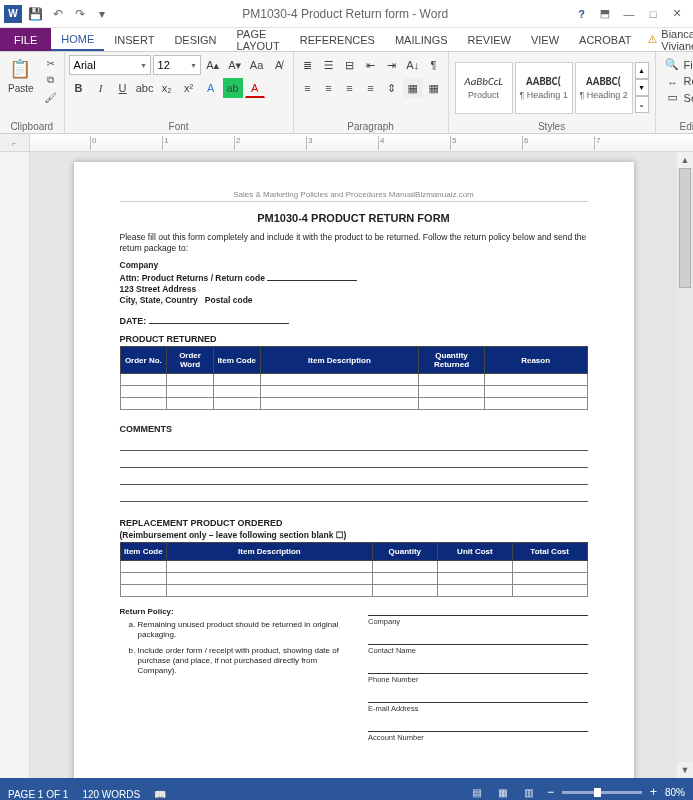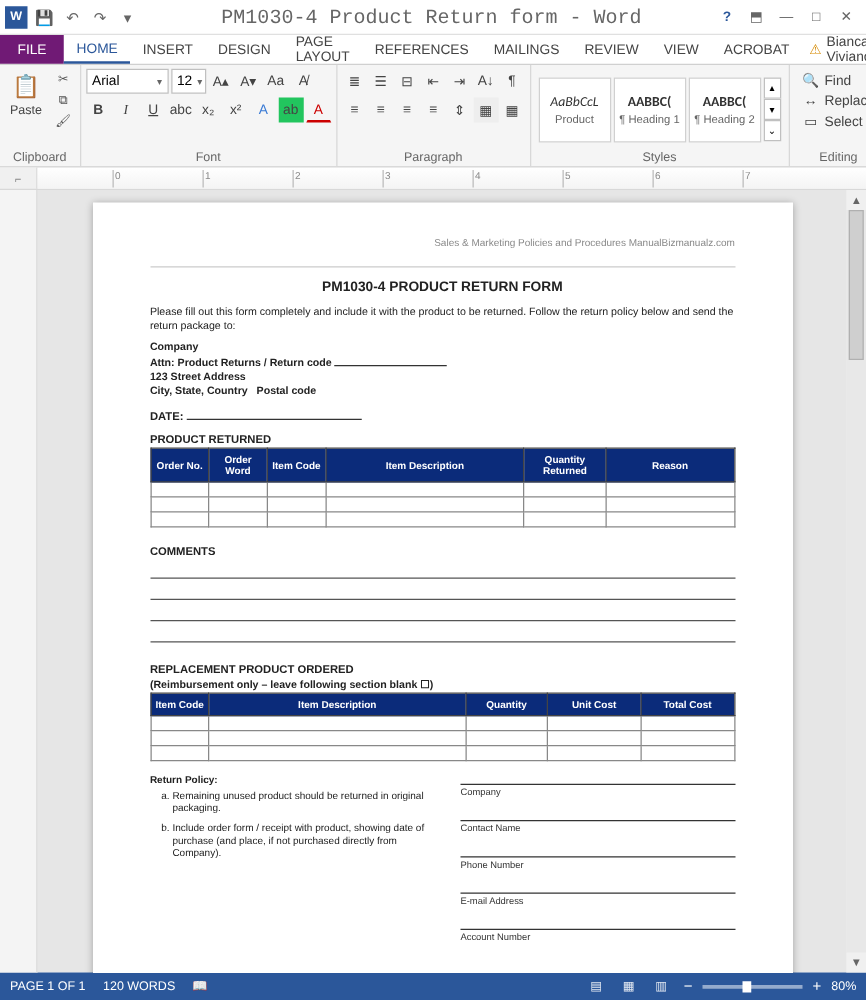--- a/index.html
+++ b/index.html
@@ -3,21 +3,21 @@
 <meta charset="utf-8">
 <style>
 * { box-sizing: border-box; margin: 0; padding: 0; }
 body { font-family: "Segoe UI", Tahoma, sans-serif; font-size: 11px; background: #fff; width: 693px; height: 800px; overflow: hidden; }
 
 
 .titlebar { height: 28px; background: #fff; display: flex; align-items: center; padding: 0 4px; border-bottom: 1px solid #e0e0e0; }
 .titlebar .word-icon { width: 18px; height: 18px; background: #2b579a; color: #fff; font-size: 10px; font-weight: bold; display: flex; align-items: center; justify-content: center; margin-right: 4px; }
 .qat { display: flex; gap: 2px; }
 .qat-btn { width: 20px; height: 20px; display: flex; align-items: center; justify-content: center; color: #666; font-size: 12px; cursor: pointer; }
-.title { flex: 1; text-align: center; color: #666; font-size: 16px; font-family: Liberation Mono, monospace; }
+.title { flex: 1; text-align: center; color: #666; font-size: 12px; }
 .win-controls { display: flex; gap: 0; align-items: center; }
 .win-btn { width: 24px; height: 20px; display: flex; align-items: center; justify-content: center; color: #666; font-size: 11px; cursor: pointer; }
 .help-q { color: #2b579a; font-weight: bold; margin-right: 8px; }
 
 
 .ribbon-tabs { height: 24px; display: flex; align-items: stretch; background: #fff; border-bottom: 1px solid #d0d0d0; }
 .tab { padding: 0 10px; display: flex; align-items: center; font-size: 11px; color: #444; text-transform: uppercase; cursor: pointer; }
 .tab.file { background: #701a75; color: #fff; padding: 0 14px; }
 .tab.active { border-bottom: 2px solid #2b579a; color: #2b579a; }
 .user-area { margin-left: auto; display: flex; align-items: center; padding: 0 6px; font-size: 11px; color: #444; gap: 4px; }
@@ -30,22 +30,22 @@
 .group-label { text-align: center; font-size: 10px; color: #666; padding-top: 1px; }
 .big-btn { display: flex; flex-direction: column; align-items: center; gap: 2px; padding: 2px 4px; cursor: pointer; }
 .big-btn .icn { width: 24px; height: 24px; display: flex; align-items: center; justify-content: center; font-size: 18px; }
 .big-btn .lbl { font-size: 10px; color: #444; }
 .mini-btns { display: flex; flex-direction: column; gap: 1px; }
 .mini { width: 18px; height: 16px; display: flex; align-items: center; justify-content: center; font-size: 10px; color: #555; cursor: pointer; }
 
 .font-col { display: flex; flex-direction: column; gap: 3px; }
 .font-row { display: flex; gap: 2px; align-items: center; }
 .combo { height: 20px; border: 1px solid #c0c0c0; background: #fff; font-size: 11px; padding: 0 4px; display: flex; align-items: center; gap: 4px; cursor: pointer; }
-.combo.font-name { width: 66px; justify-content: flex-end; }
-.combo.font-size { width: 28px; }
+.combo.font-name { width: 82px; justify-content: flex-end; }
+.combo.font-size { width: 48px; }
 .combo .arr { font-size: 8px; color: #666; margin-left: auto; }
 .tb { width: 20px; height: 20px; display: flex; align-items: center; justify-content: center; font-size: 11px; color: #444; cursor: pointer; border: 1px solid transparent; }
 .tb.b { font-weight: bold; }
 .tb.i { font-style: italic; font-family: serif; }
 .tb.u { text-decoration: underline; }
 
 .para-col { display: flex; flex-direction: column; gap: 3px; }
 .para-row { display: flex; gap: 1px; }
 
 .styles-body { display: flex; align-items: center; gap: 2px; padding: 0 2px; }
@@ -62,21 +62,21 @@
 
 .ruler-area { height: 18px; background: #f0f0f0; display: flex; border-bottom: 1px solid #d8d8d8; }
 .ruler-corner { width: 30px; border-right: 1px solid #d8d8d8; display: flex; align-items: center; justify-content: center; }
 .hruler { flex: 1; position: relative; background: linear-gradient(#fff,#f4f4f4); font-size: 8px; color: #888; }
 .hruler .tick { position: absolute; top: 2px; height: 14px; border-left: 1px solid #bbb; padding-left: 1px; }
 .workspace { display: flex; height: 626px; background: #e6e6e6; }
 .vruler { width: 30px; background: #f4f4f4; border-right: 1px solid #d8d8d8; }
 .page-wrap { flex: 1; overflow: auto; display: flex; justify-content: center; padding: 10px 0; }
 .page { width: 560px; min-height: 720px; background: #fff; box-shadow: 0 0 6px rgba(0,0,0,.3); padding: 28px 46px 20px 46px; font-family: Arial, sans-serif; color: #222; font-size: 9px; position: relative; }
 
-.doc-hdr { display: flex; justify-content: flex-end; color: #888; font-size: 8px; border-bottom: 1px solid #ccc; padding-bottom: 14px; margin-bottom: 10px; }
+.doc-hdr { display: flex; justify-content: center; color: #888; font-size: 8px; border-bottom: 1px solid #ccc; padding-bottom: 2px; margin-bottom: 10px; }
 .doc-title { text-align: center; font-weight: bold; font-size: 11px; margin-bottom: 8px; }
 .doc-intro { font-size: 8.5px; margin-bottom: 6px; line-height: 1.3; }
 .addr { font-size: 8.5px; line-height: 1.3; margin-bottom: 8px; }
 .addr b { font-weight: bold; }
 .uline { display: inline-block; border-bottom: 1px solid #333; min-width: 90px; height: 10px; }
 .sec-label { font-weight: bold; font-size: 9px; margin-top: 8px; margin-bottom: 2px; }
 
 table.form-tbl { width: 100%; border-collapse: collapse; font-size: 8px; }
 table.form-tbl th { background: #0b2b7a; color: #fff; font-weight: bold; padding: 4px 2px; border: 1px solid #444; text-align: center; }
 table.form-tbl td { border: 1px solid #888; height: 12px; }
@@ -92,21 +92,21 @@
 .policy-right .fld { margin-bottom: 10px; }
 .policy-right .fld .ln { border-bottom: 1px solid #333; height: 9px; }
 .policy-right .fld .cap { margin-top: 1px; color: #333; }
 
 .vscroll { width: 16px; background: #f0f0f0; display: flex; flex-direction: column; }
 .vscroll .arr { height: 16px; display: flex; align-items: center; justify-content: center; font-size: 9px; color: #666; cursor: pointer; }
 .vscroll .track { flex: 1; background: #e8e8e8; position: relative; }
 .vscroll .thumb { position: absolute; left: 2px; right: 2px; top: 0; height: 120px; background: #cfcfcf; border: 1px solid #b0b0b0; }
 
 
-.statusbar { height: 22px; background: #2b579a; color: #fff; display: flex; align-items: center; font-size: 10px; padding: 0 8px; gap: 14px; }
+.statusbar { height: 22px; background: #2b579a; color: #fff; display: flex; align-items: flex-end; font-size: 10px; padding: 0 8px; gap: 14px; }
 .statusbar .right { margin-left: auto; display: flex; align-items: center; gap: 6px; }
 .view-btn { width: 20px; height: 16px; display: flex; align-items: center; justify-content: center; cursor: pointer; opacity: .85; }
 .zoom-slider { width: 80px; height: 3px; background: rgba(255,255,255,.5); position: relative; }
 .zoom-slider .knob { position: absolute; left: 32px; top: -3px; width: 7px; height: 9px; background: #fff; }
 .zoom-btn { cursor: pointer; padding: 0 2px; font-size: 12px; }
 </style>
 </head>
 <body>
 
 <div class="titlebar">

